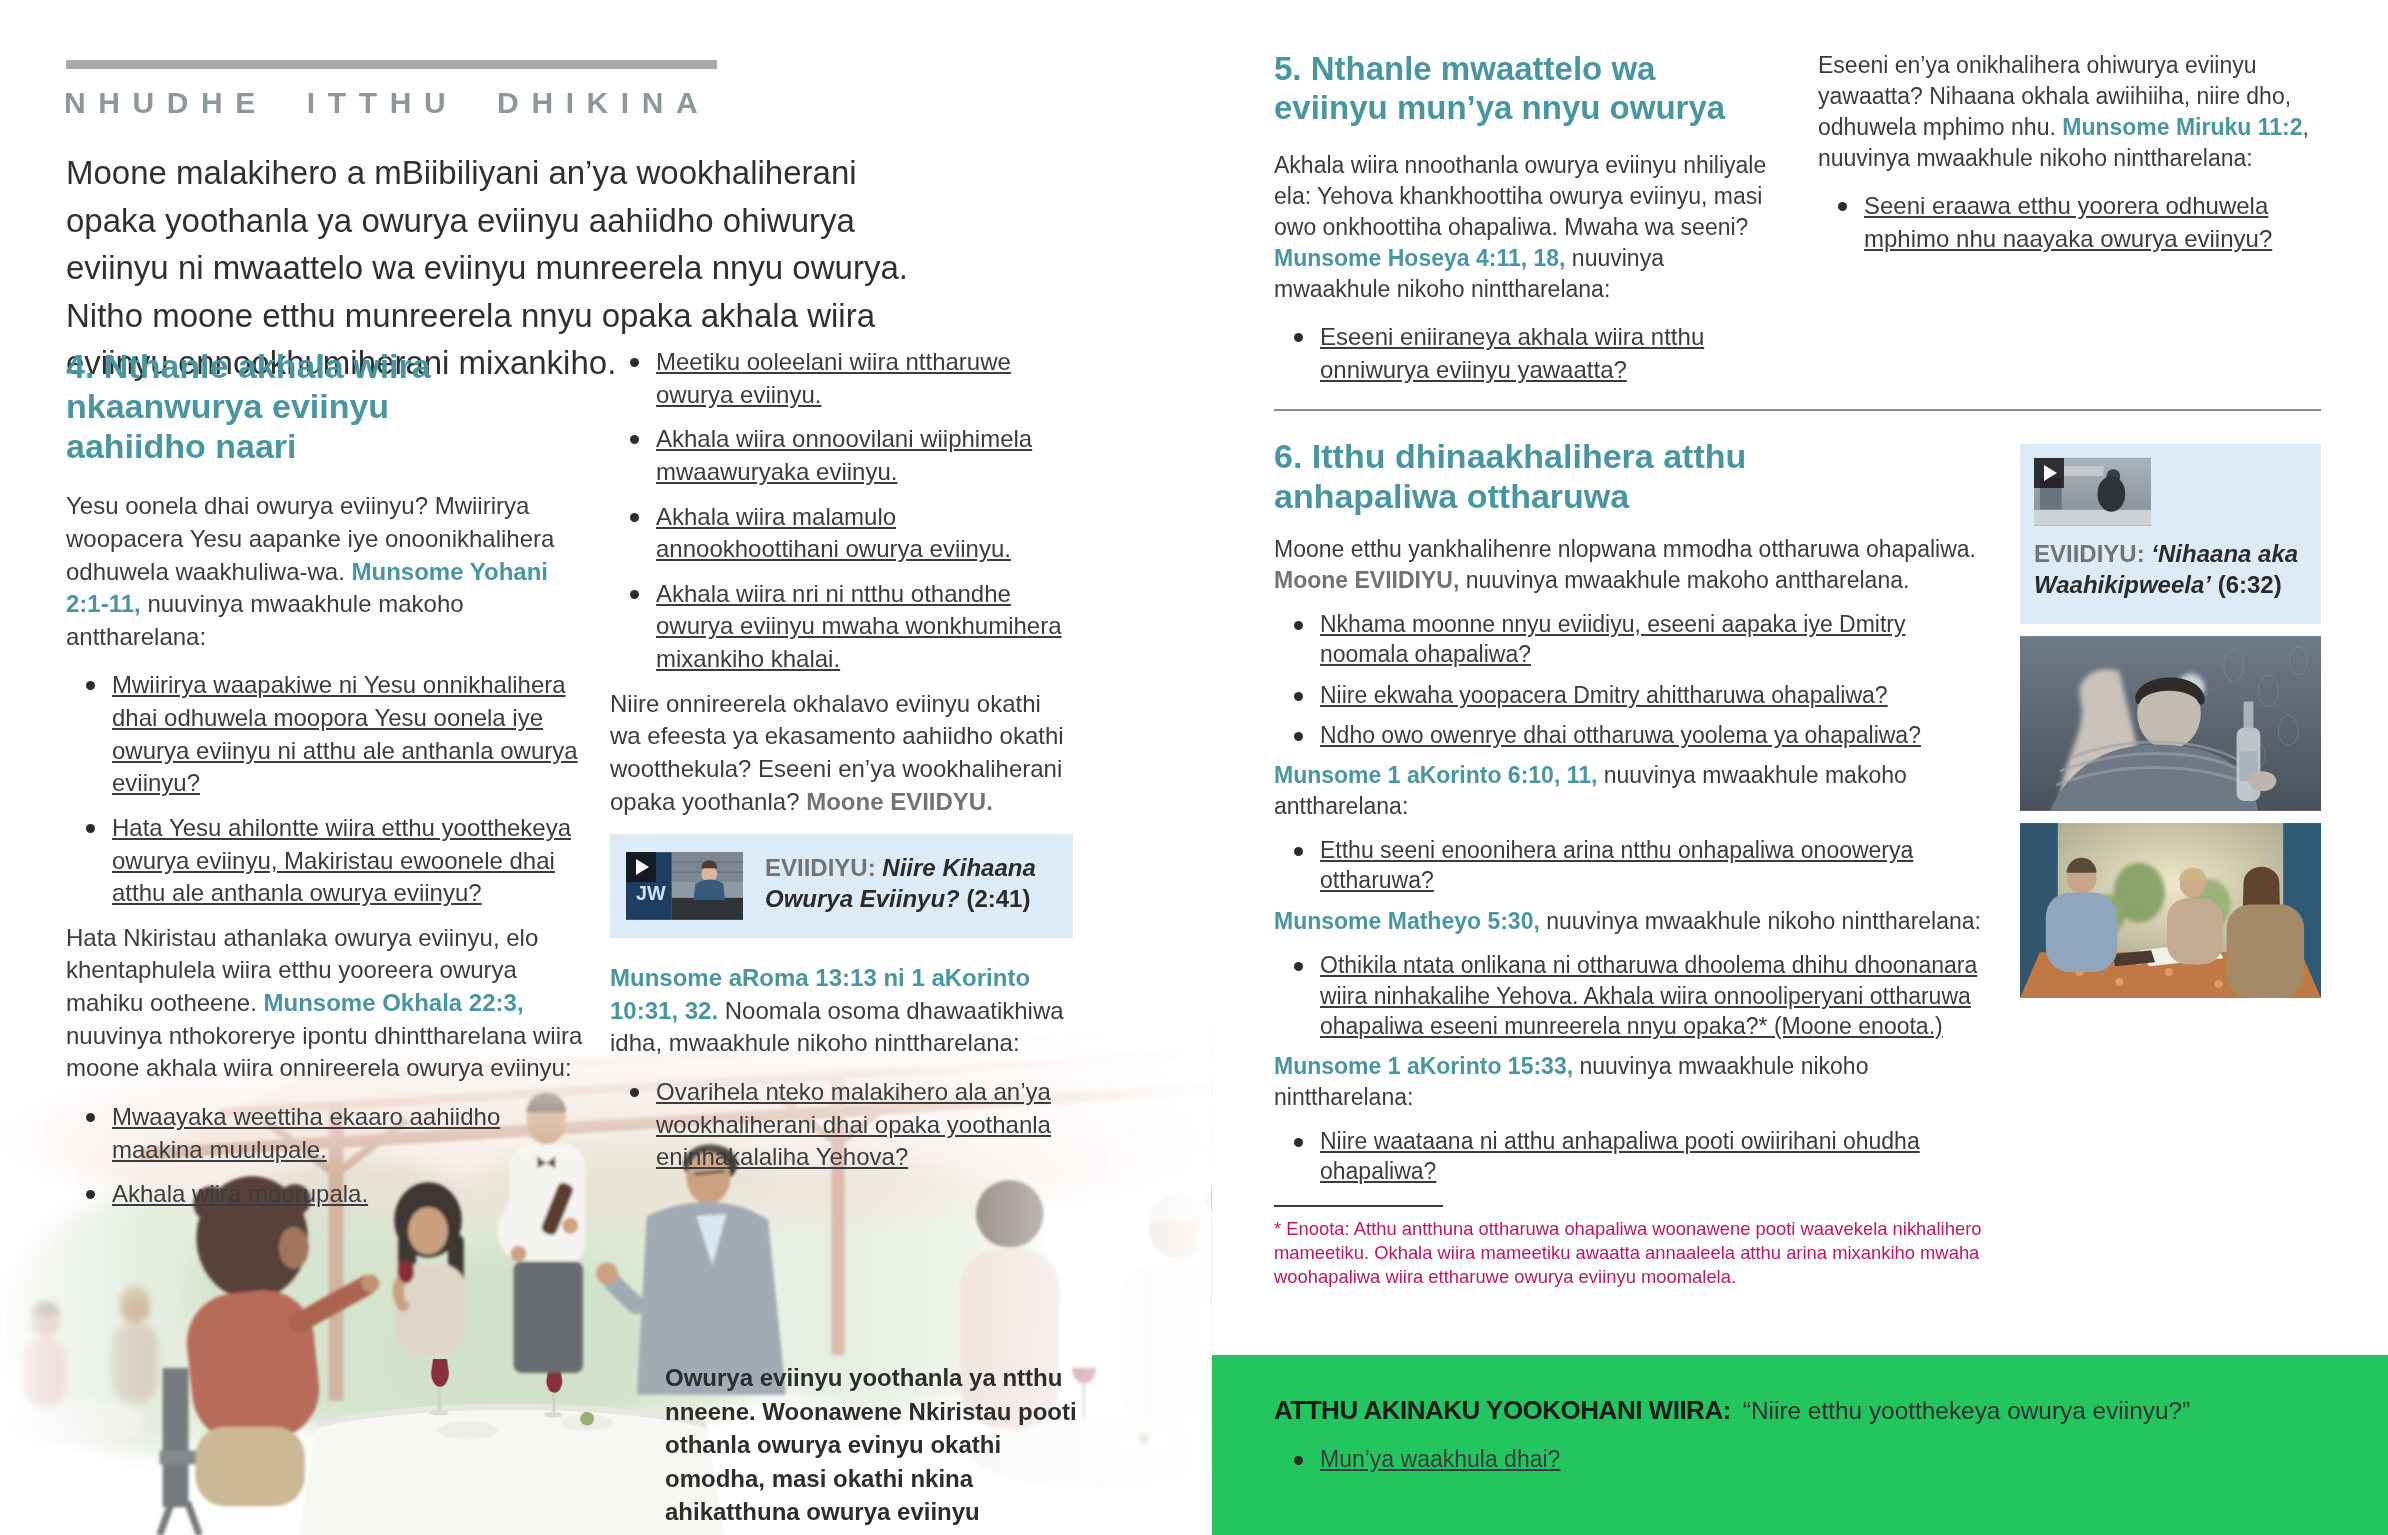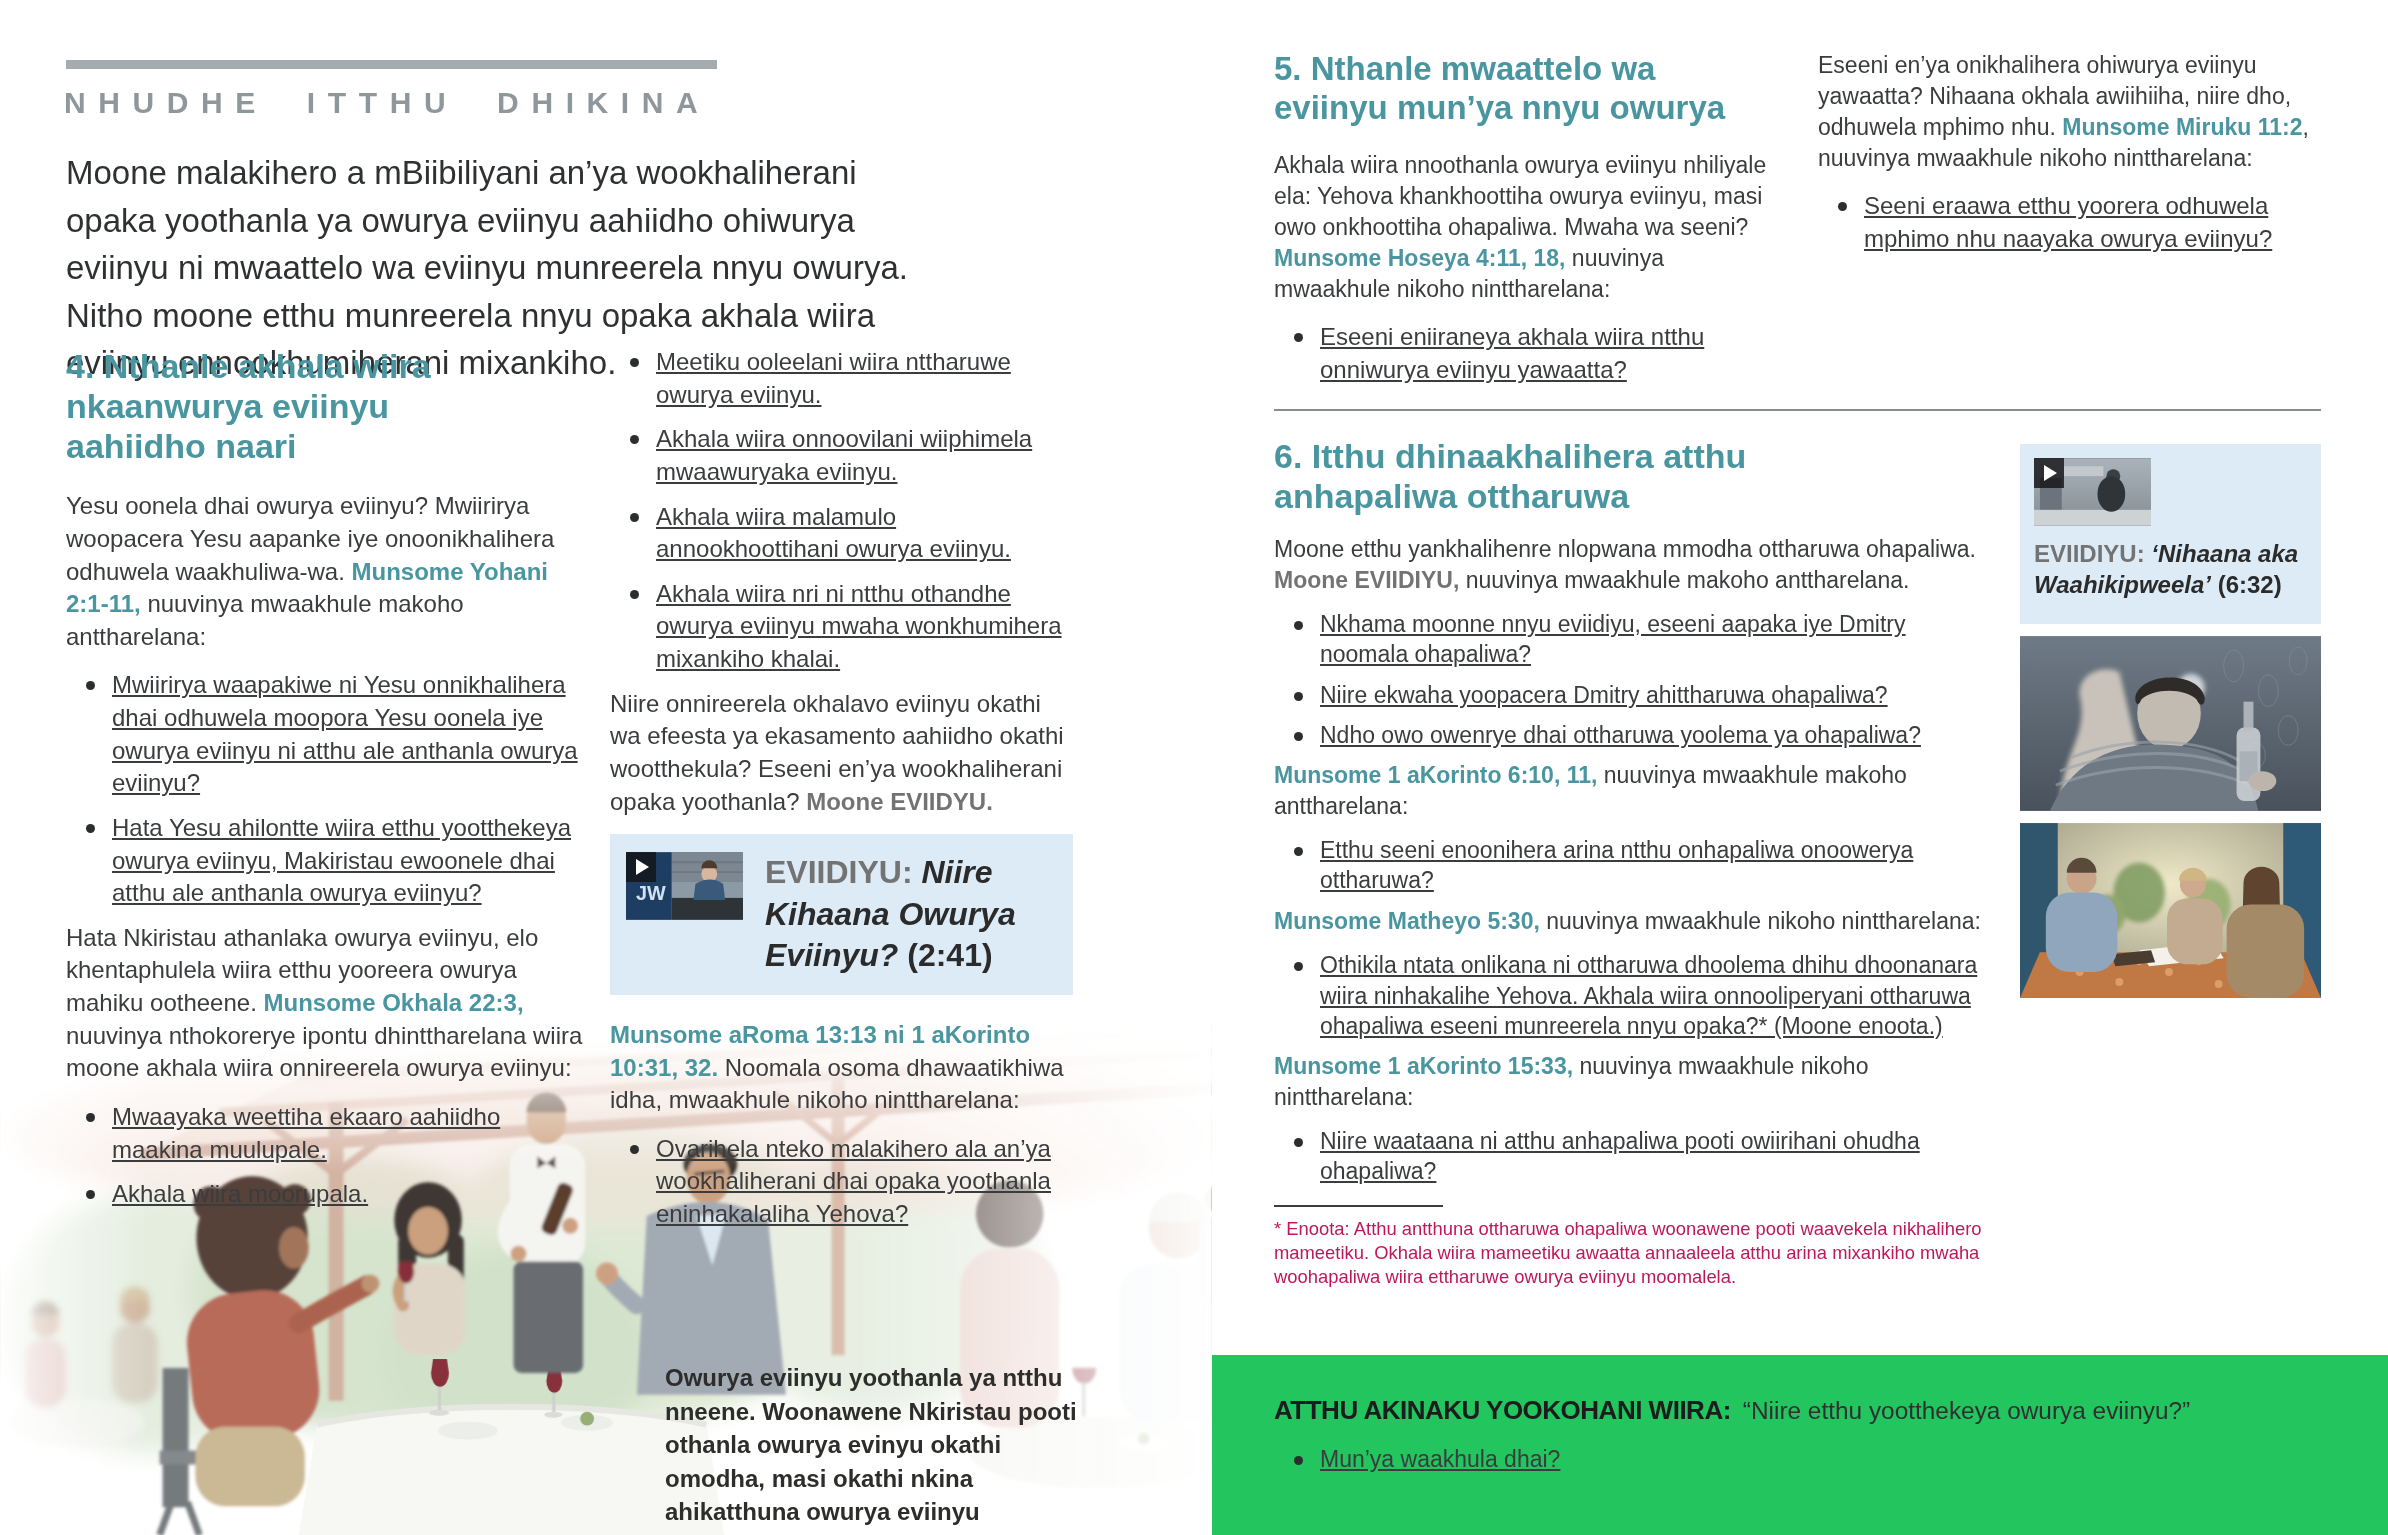--- a/index.html
+++ b/index.html
@@ -23,21 +23,21 @@
           border-radius:50%;background:#2b2d2f;}
   .ref{color:#4a96a0;font-weight:700;}
   .blue{color:#737373;font-weight:700;}
   
   .videobox{background:#ddebf7;display:flex;gap:22px;padding:18px 16px;box-sizing:border-box;margin:6px 0 24px 0;}
   .thumb{position:relative;width:117px;height:68px;flex:0 0 auto;overflow:hidden;background:#667;}
   .thumb svg{display:block;}
   .play{position:absolute;left:0;top:0;width:30px;height:30px;background:rgba(20,20,22,.82);}
   .play::after{content:"";position:absolute;left:10px;top:7px;border-left:13px solid #fff;
           border-top:8px solid transparent;border-bottom:8px solid transparent;}
-  .vcap{font-size:32px;line-height:1.3;font-weight:700;color:#2b2b2b;}
+  .vcap{font-size:24px;line-height:1.3;font-weight:700;color:#2b2b2b;}
   .vcap .title{font-style:italic;}
   
   .illo{left:0;top:1025px;width:1212px;height:510px;z-index:0;}
   .imgcaption{left:665px;top:1361px;width:430px;z-index:3;font-size:24px;line-height:1.4;
           font-weight:700;color:#2d2d2b;}
   
   .colA{left:1274px;top:50px;width:498px;}
   .colB{left:1818px;top:50px;width:502px;}
   .colA h2.section{font-size:33px;max-width:498px;margin-bottom:22px;}
   .colA p.body,.colA li,.colB p.body,.colB li{font-size:23px;line-height:1.35;}

